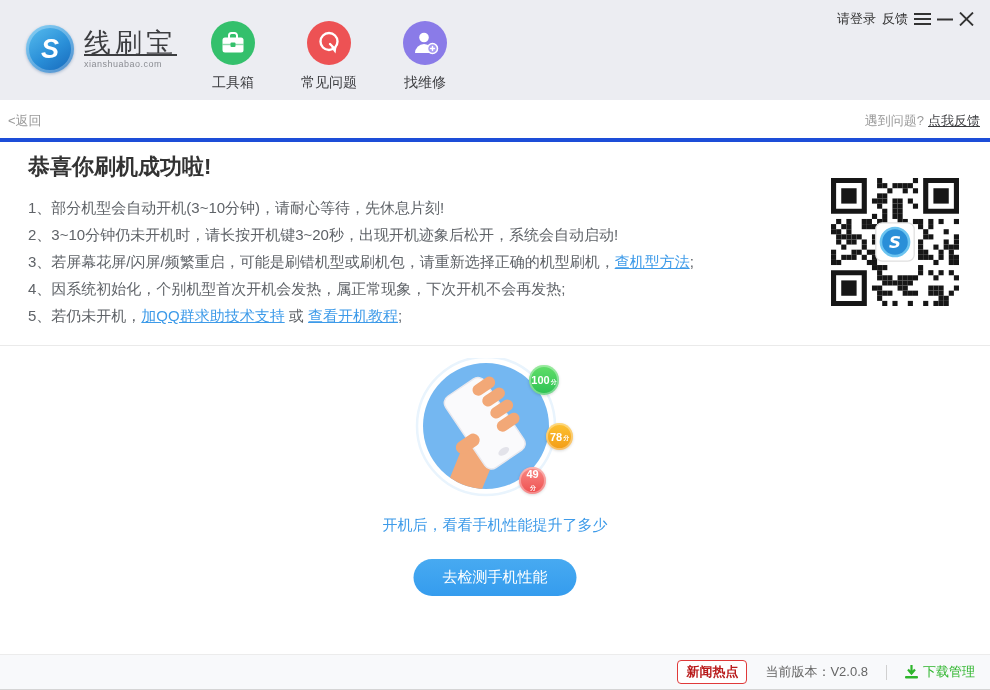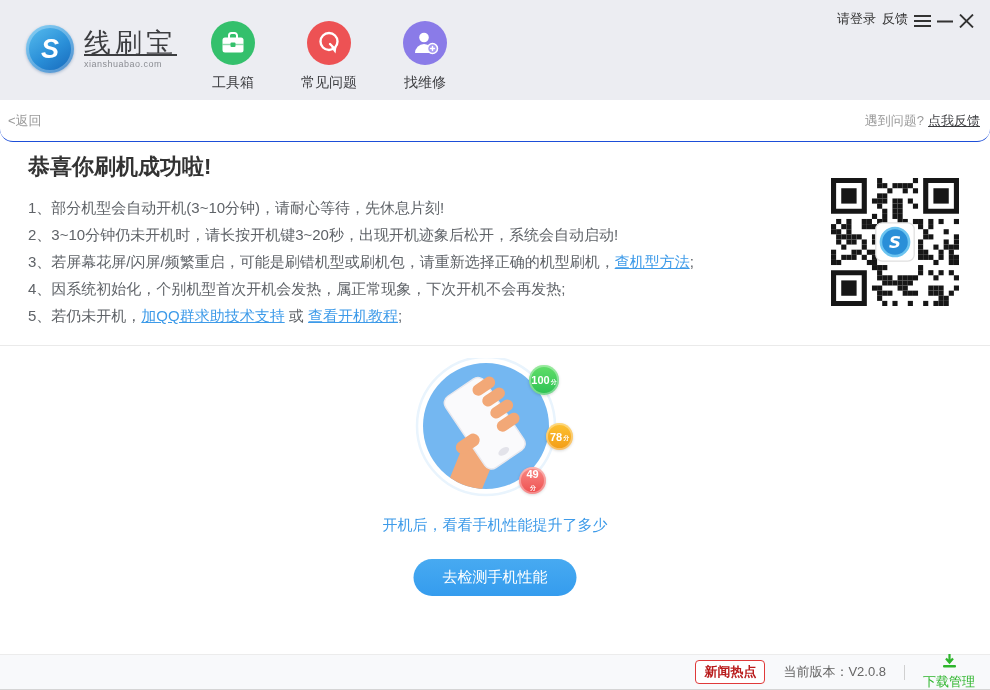--- a/index.html
+++ b/index.html
@@ -23,26 +23,26 @@
   .logo-text .cn { font-size:27px; color:#3c3d40; letter-spacing:4px; line-height:28px;text-decoration:underline; }
   .logo-text .en { font-size:9px; color:#8b8d93; letter-spacing:.5px; margin-top:2px; }
 
   .nav { position:absolute; left:185px; top:0; height:100px; display:flex; }
   .nav-item { width:96px; height:100px; padding-top:21px; display:flex; flex-direction:column; align-items:center; cursor:pointer; }
   .nav-item.active { background:linear-gradient(180deg,#d7dae3 0%,#e9ebf1 45%,#f3f4f8 100%); }
   .nav-icon { width:44px; height:44px; }
   .nav-label { margin-top:9px; font-size:14px; color:#3c3d40; }
   .nav-item.active .nav-label { color:#3e9be9; }
 
-  .titlebar-actions { position:absolute; right:16px; top:10px; display:flex; align-items:flex-end; gap:6px; }
+  .titlebar-actions { position:absolute; right:16px; top:10px; display:flex; align-items:center; gap:6px; }
   .tb-text { font-size:13px; color:#333; cursor:pointer; }
   .tb-icon { cursor:pointer; display:flex; align-items:center; }
 
   
-  .subheader { position:absolute; top:100px; left:0; width:990px; height:42px; background:#fff; border-bottom:1px solid #1d4ed8;border-radius:13px; }
+  .subheader { position:absolute; top:100px; left:0; width:990px; height:42px; background:#fff; border-bottom:4px solid #1d4ed8; }
   .back-link { position:absolute; left:8px; top:12px; font-size:13px; color:#9a9a9a; cursor:pointer; }
   .trouble { position:absolute; right:10px; top:12px; font-size:13px; color:#9a9a9a; }
   .trouble .strong { color:#3c3d40; text-decoration:underline; cursor:pointer; margin-left:4px; }
 
   
   .success-title { position:absolute; left:28px; top:152px; font-size:22px; font-weight:bold; color:#333; }
   .tips { position:absolute; left:28px; top:194px; width:770px; }
   .tips p { font-size:15px; color:#5f6368; line-height:27px; white-space:nowrap; }
   .tips a { color:#3e9be9; text-decoration:underline; cursor:pointer; }
 
@@ -82,21 +82,21 @@
     position:absolute; left:0; bottom:0; width:990px; height:36px;
     background:#f8f9fb; border-top:1px solid #ececec; border-bottom:1px solid #d5d5d5;
     display:flex; align-items:center; justify-content:flex-end; gap:18px; padding-right:15px;
   }
   .news-badge {
     border:1px solid #e03a3a; color:#b91c1c; font-size:13px; font-weight:bold;
     border-radius:4px; padding:2px 8px; cursor:pointer; background:#fff;
   }
   .version { font-size:13px; color:#666; }
   .vline { width:1px; height:15px; background:#d0d0d0; }
-  .download { display:flex; align-items:center; gap:5px; color:#2eb52c; font-size:13px; cursor:pointer;flex-direction:column; }
+  .download { display:flex; align-items:center; gap:5px; color:#2eb52c; font-size:13px; cursor:pointer; }
 </style>
 </head>
 <body>
 
 <div class="header">
 
   <div class="logo">
     <div class="logo-circle">S</div>
     <div class="logo-text">
       <div class="cn">线刷宝</div>

